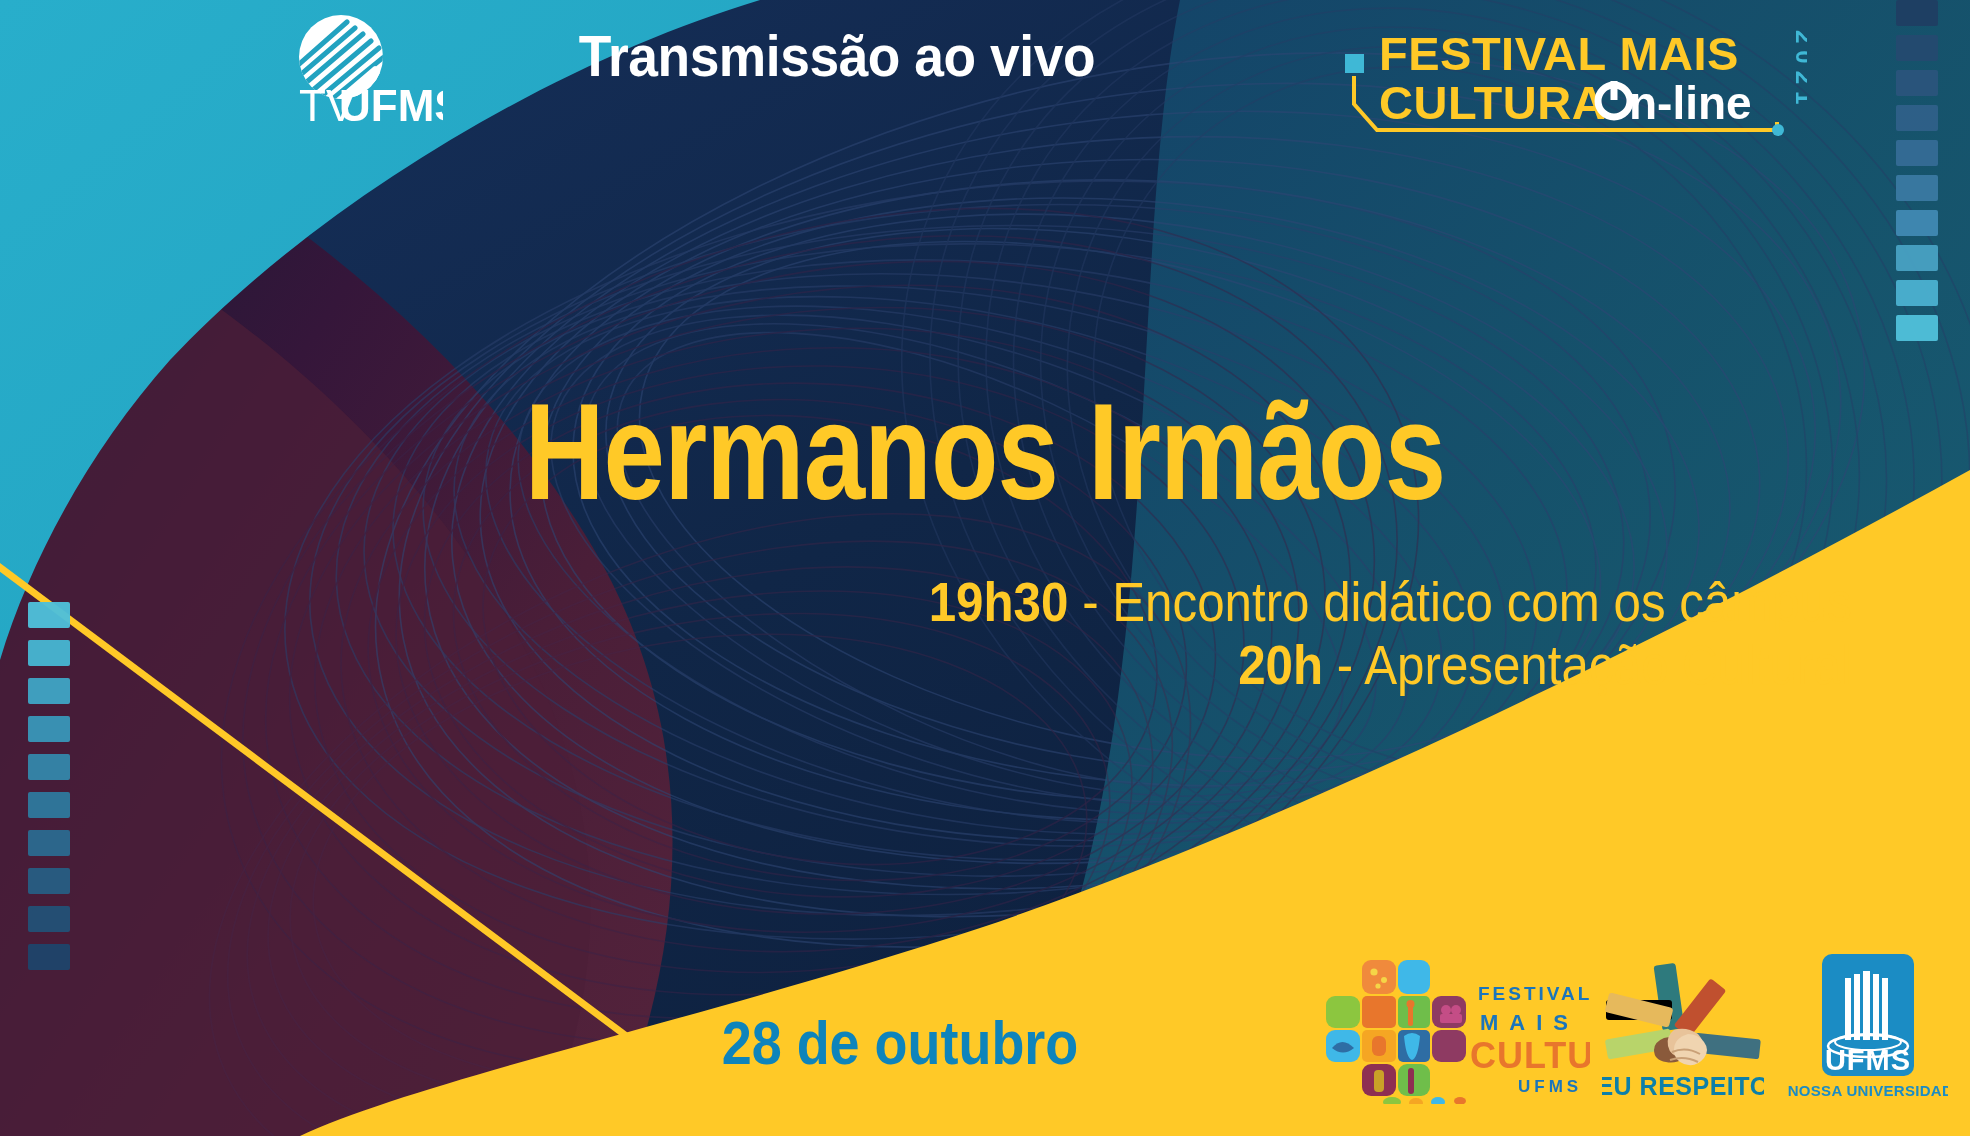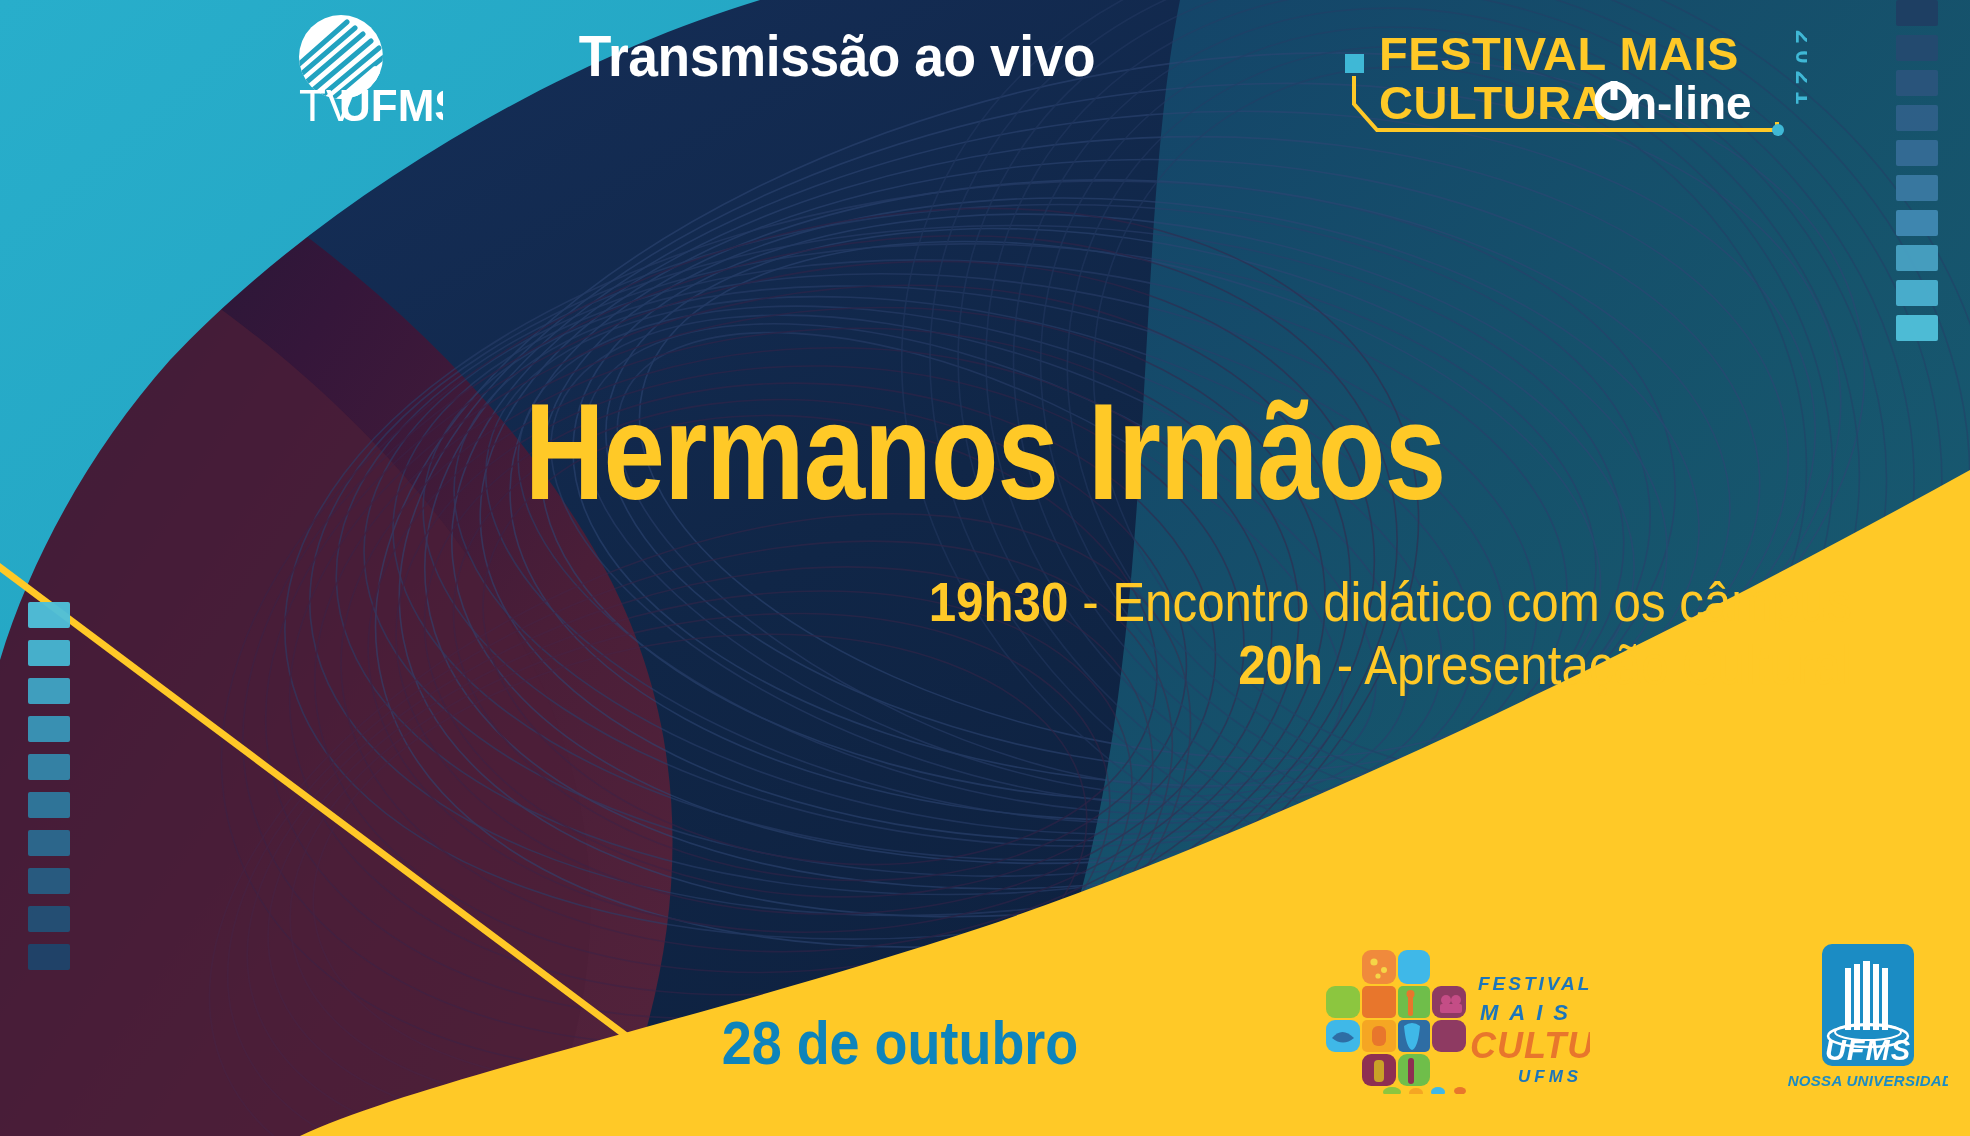--- a/index.html
+++ b/index.html
@@ -95,21 +95,21 @@
     transform:scaleX(0.87);
     transform-origin:center top;
     white-space:nowrap;
   }
 
   
   #logo-strip {
     position:absolute; left:1320px; top:938px;
     width:640px; height:152px;
   }
-  .brand-logo { position:absolute; top:4px;font-style:italic; }
+  .brand-logo { position:absolute; top:14px; }
   #logo-fmc   { left:0px;   width:270px; height:152px; }
   #logo-resp  { left:282px; width:162px; height:152px; }
   #logo-ufms  { left:468px; width:160px; height:152px; }
   .brand-logo svg { display:block; }
 </style>
 </head>
 <body>
 
 <div id="poster">
 
@@ -361,20 +361,40 @@
             <ellipse cx="118" cy="150" rx="7" ry="5" fill="#3FB8E8"></ellipse>
             <ellipse cx="140" cy="149" rx="6" ry="4" fill="#E8762C"></ellipse>
           </g>
           <text x="158" y="48" fill="#1B75BB" font-family="Liberation Sans, sans-serif" font-size="19" font-weight="bold" letter-spacing="3">FESTIVAL</text>
           <text x="160" y="78" fill="#1B75BB" font-family="Liberation Sans, sans-serif" font-size="22" font-weight="bold" letter-spacing="11">MAIS</text>
           <text x="150" y="116" fill="#E8762C" font-family="Liberation Sans, sans-serif" font-size="36" font-weight="bold" letter-spacing="1">CULTURA</text>
           <text x="198" y="140" fill="#1B75BB" font-family="Liberation Sans, sans-serif" font-size="17" font-weight="bold" letter-spacing="4">UFMS</text>
         </svg>
       </div>
 
+      <div class="brand-logo" id="logo-resp">
+        <svg viewBox="0 0 162 152" width="162" height="152" aria-hidden="true">
+          <g>
+
+            <rect x="56" y="12" width="22" height="66" rx="3" fill="#2E7A7D" transform="rotate(-8 67 45)"></rect>
+            <rect x="88" y="26" width="20" height="60" rx="3" fill="#C0502F" transform="rotate(38 98 56)"></rect>
+            <rect x="4" y="48" width="66" height="20" rx="3" fill="#E2B košt"></rect>
+            <rect x="4" y="48" width="66" height="20" rx="3" fill="#E6B95C" transform="rotate(14 37 58)"></rect>
+            <rect x="4" y="82" width="66" height="20" rx="3" fill="#B8D46A" transform="rotate(-10 37 92)"></rect>
+            <rect x="92" y="84" width="66" height="20" rx="3" fill="#3F7080" transform="rotate(6 125 94)"></rect>
+
+            <path d="M62,86 q-10,4 -10,12 q0,10 12,12 q10,2 18,-4 q10,-8 8,-16 q-12,-8 -28,-4Z" fill="#8A5A3B"></path>
+            <path d="M72,78 q-8,6 -6,16 q2,10 14,12 q12,2 18,-6 q6,-10 -2,-18 q-12,-8 -24,-4Z" fill="#E8C39A"></path>
+            <path d="M86,82 q10,0 16,8 q6,8 0,16 q-8,10 -20,6 q-10,-4 -10,-14 q0,-12 14,-16Z" fill="#F0D4B0"></path>
+            <path d="M70,100 q14,-6 28,2" fill="none" stroke="#C9A077" stroke-width="2"></path>
+            <path d="M68,108 q14,-5 28,2" fill="none" stroke="#C9A077" stroke-width="2"></path>
+          </g>
+          <text x="81" y="143" fill="#0E7FA8" text-anchor="middle" font-family="Liberation Sans, sans-serif" font-size="25" font-weight="bold" letter-spacing="0.5">EU RESPEITO</text>
+        </svg>
+      </div>
 
       <div class="brand-logo" id="logo-ufms">
         <svg viewBox="0 0 160 152" width="160" height="152" aria-hidden="true">
           <rect x="34" y="2" width="92" height="122" rx="10" fill="#1B8CC4"></rect>
           <g fill="#FFFFFF">
             <rect x="57" y="26" width="6" height="62"></rect>
             <rect x="66" y="22" width="6" height="66"></rect>
             <rect x="75" y="19" width="7" height="69"></rect>
             <rect x="85" y="22" width="6" height="66"></rect>
             <rect x="94" y="26" width="6" height="62"></rect>

